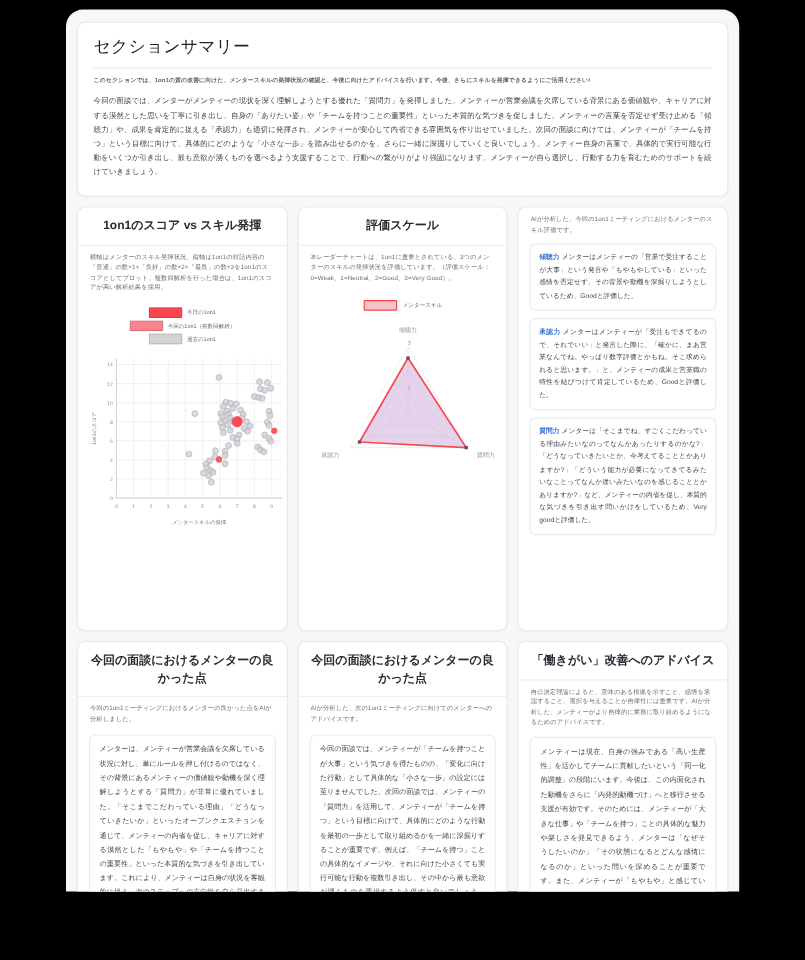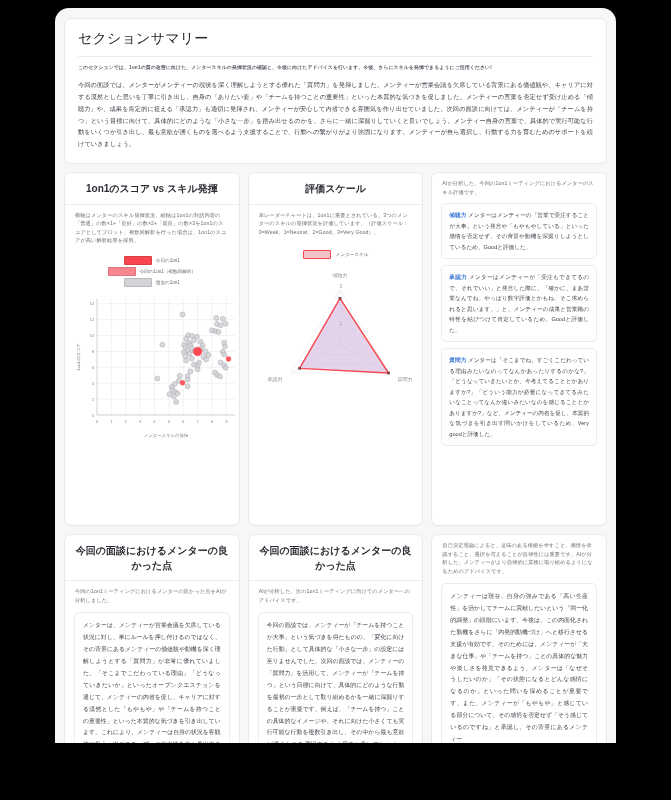--- a/index.html
+++ b/index.html
@@ -312,20 +312,21 @@
           <div class="card-title">今回の面談におけるメンターの良かった点</div>
           <div class="card-sub">AIが分析した、次の1on1ミーティングに向けてのメンターへのアドバイスです。</div>
           <div class="quote">
             <p>今回の面談では、メンティーが「チームを持つことが大事」という気づきを得たものの、「変化に向けた行動」として具体的な「小さな一歩」の設定には至りませんでした。次回の面談では、メンティーの「質問力」を活用して、メンティーが「チームを持つ」という目標に向けて、具体的にどのような行動を最初の一歩として取り組めるかを一緒に深掘りすることが重要です。例えば、「チームを持つ」ことの具体的なイメージや、それに向けた小さくても実行可能な行動を複数引き出し、その中から最も意欲が湧くものを選択するよう促すと良いでしょう。メンティーの行動へのコミットメントを高めることが大切です。</p>
           </div>
         </div>
       </div>
 
       <div class="col">
         <div class="card">
+          <div class="card-title">「働きがい」改善へのアドバイス</div>
           <div class="card-sub">自己決定理論によると、意味のある根拠を示すこと、感情を承認すること、選択を与えることが自律性には重要です。AIが分析した、メンティーがより自律的に業務に取り組めるようになるためのアドバイスです。</div>
           <div class="quote">
             <p>メンティーは現在、自身の強みである「高い生産性」を活かしてチームに貢献したいという「同一化的調整」の段階にいます。今後は、この内面化された動機をさらに「内発的動機づけ」へと移行させる支援が有効です。そのためには、メンティーが「大きな仕事」や「チームを持つ」ことの具体的な魅力や楽しさを発見できるよう、メンターは「なぜそうしたいのか」「その状態になるとどんな感情になるのか」といった問いを深めることが重要です。また、メンティーが「もやもや」と感じている部分について、その感情を否定せず「そう感じているのですね」と承認し、その背景にあるメンティー</p>
           </div>
         </div>
       </div>
     </div>
 
   </div>
  </div>

